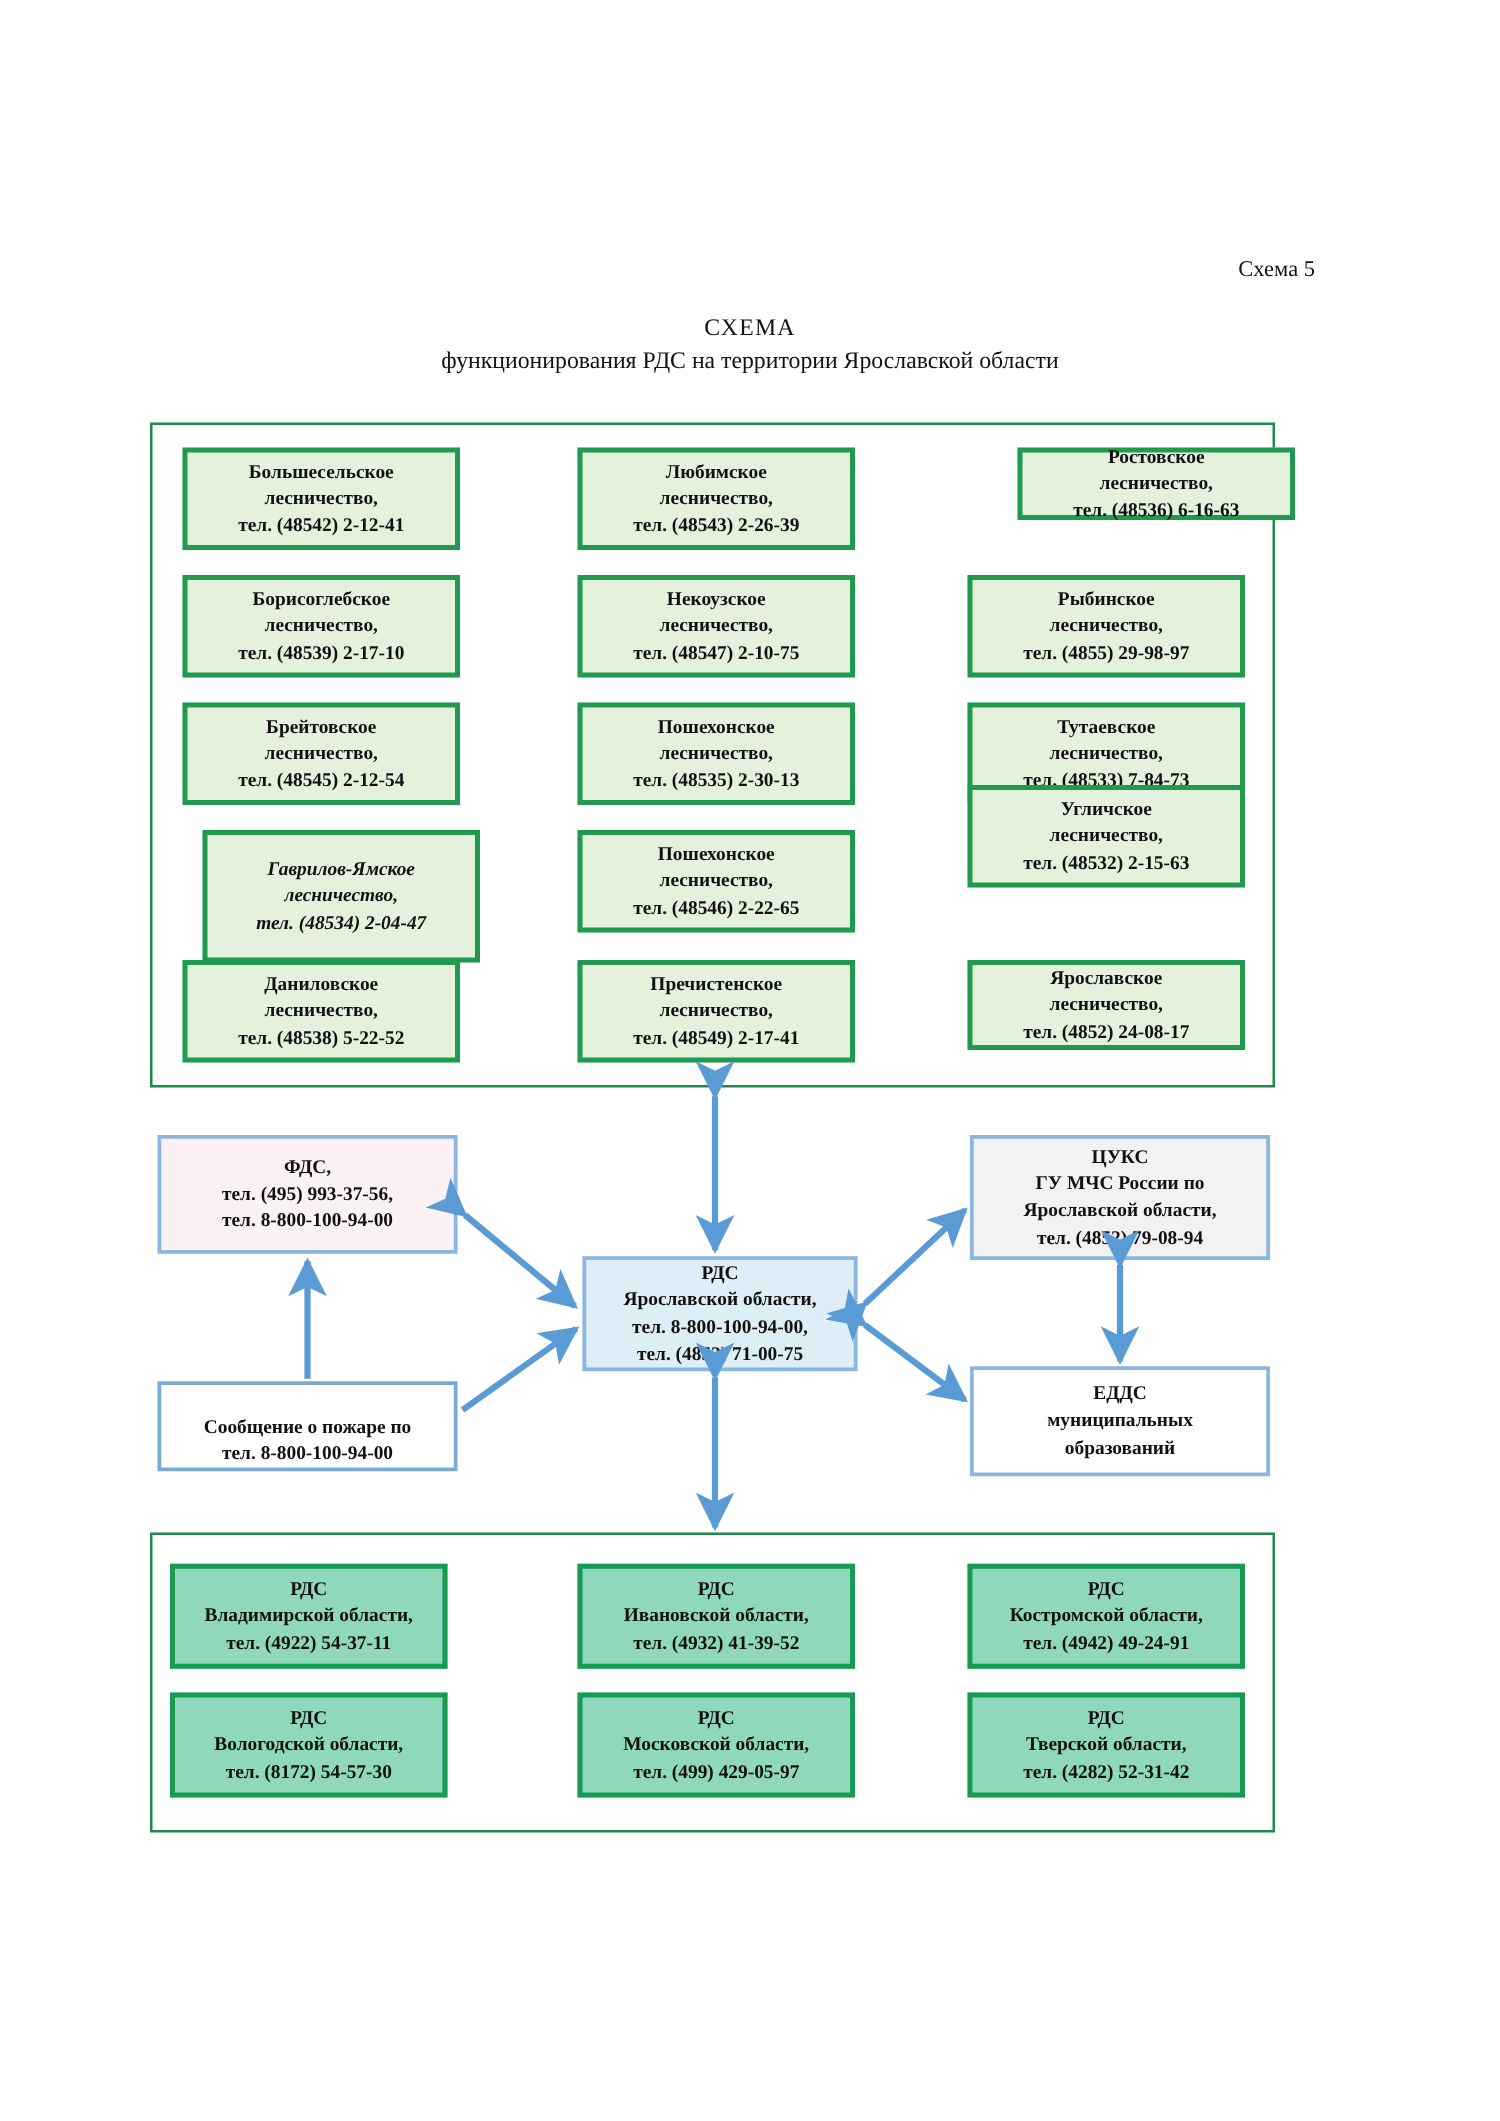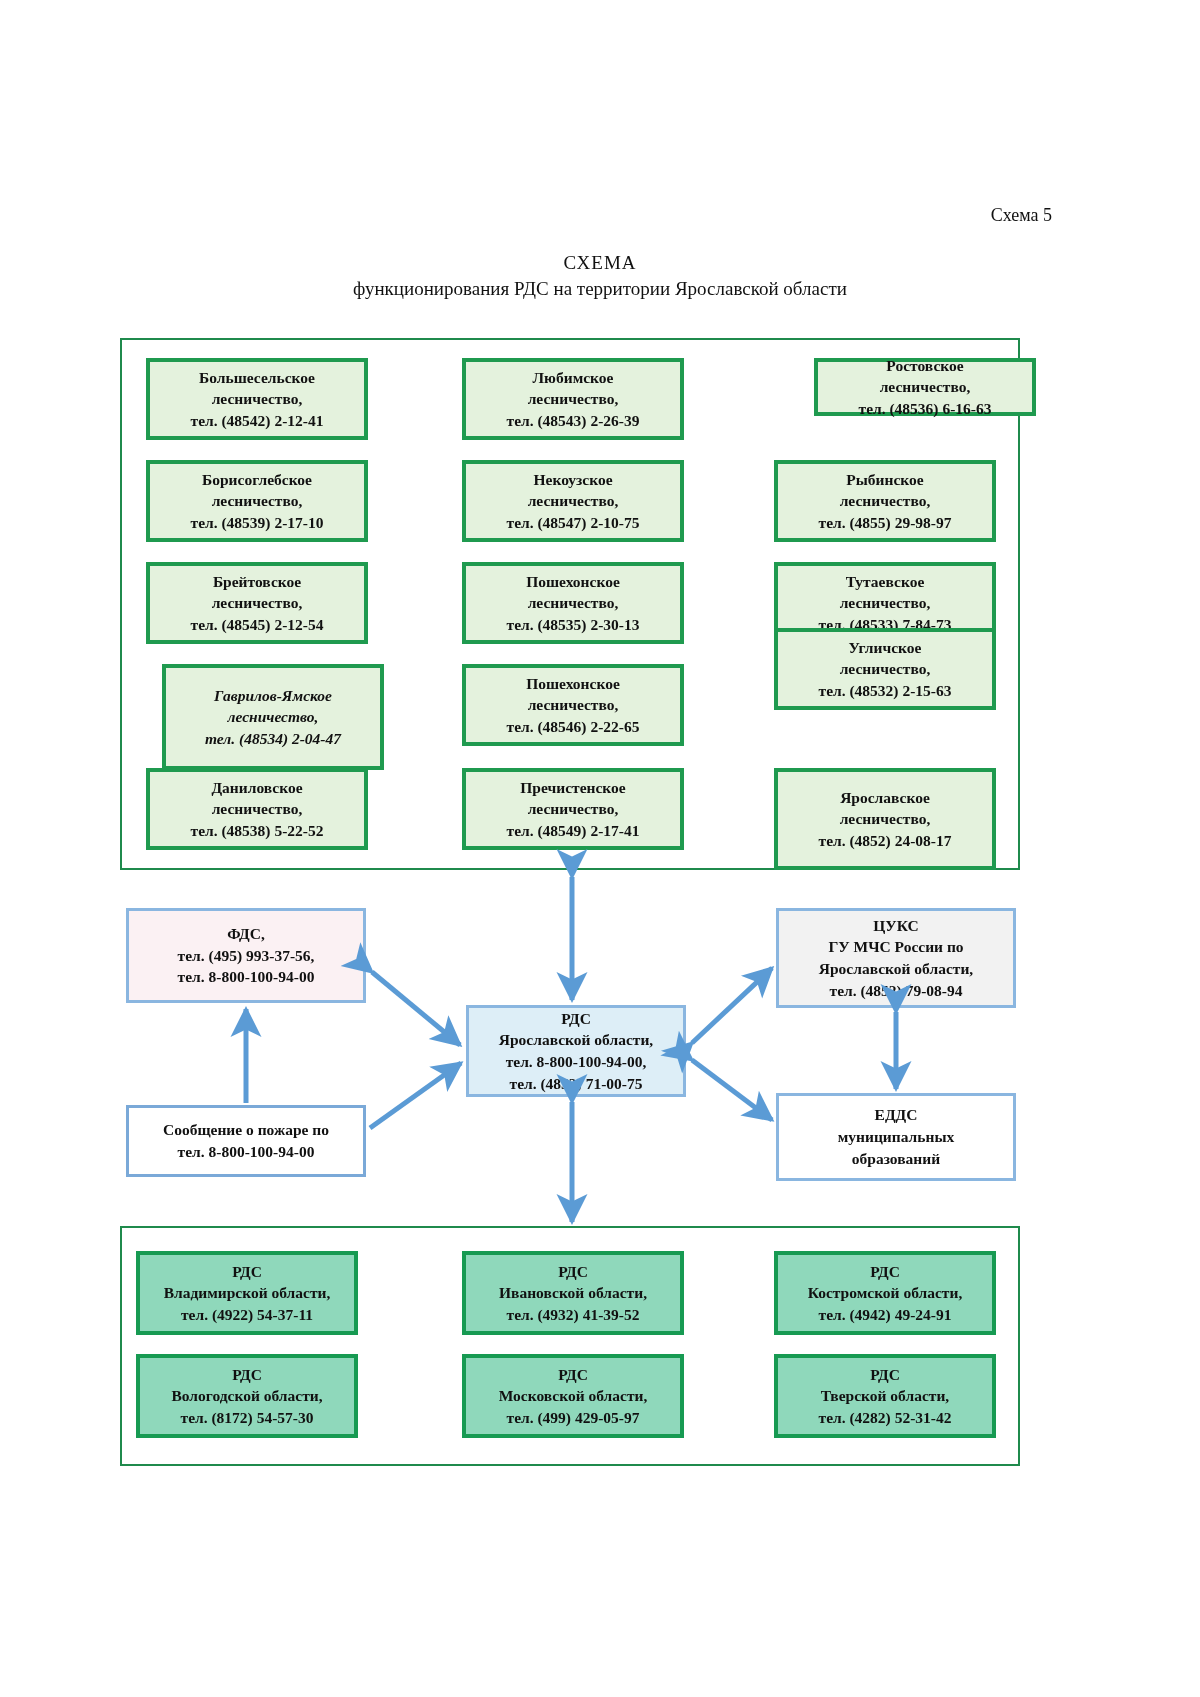--- a/index.html
+++ b/index.html
@@ -112,21 +112,21 @@
     font-weight: bold;
     font-size: 15.5px;
     line-height: 1.4;
   }
   .bbox span { display: block; white-space: nowrap; }
 
   #fds-box        { background:#fbf1f3; }
   #rds-center-box { background:#ddeef7; border-color:#8ab6e0; }
   #cuks-box       { background:#f2f2f2; }
   #eddc-box       { background:#ffffff; }
-  #message-box    { background:#ffffff; border-color:#7aa9d8; }
+  #message-box    { background:#ffffff; border-color:#7aa9d8;justify-content:flex-end; }
 
   
   #arrows {
     position: absolute;
     left: 0; top: 0;
     width: 1200px;
     height: 1697px;
     pointer-events: none;
   }
 </style>
@@ -206,21 +206,21 @@
   <div class="gbox" style="left:774px; top:562px; width:222px; height:82px;">
     <span>Тутаевское</span>
     <span>лесничество,</span>
     <span>тел. (48533) 7-84-73</span>
   </div>
   <div class="gbox" style="left:774px; top:628px; width:222px; height:82px;">
     <span>Угличское</span>
     <span>лесничество,</span>
     <span>тел. (48532) 2-15-63</span>
   </div>
-  <div class="gbox" style="left:774px; top:768px; width:222px; height:102px;">
+  <div class="gbox" style="left:774px; top:768px; width:222px; height:72px;">
     <span>Ярославское</span>
     <span>лесничество,</span>
     <span>тел. (4852) 24-08-17</span>
   </div>
 
   <div class="bbox" id="fds-box" style="left:126px; top:908px; width:240px; height:95px;">
     <span>ФДС,</span>
     <span>тел. (495) 993-37-56,</span>
     <span>тел. 8-800-100-94-00</span>
   </div>

